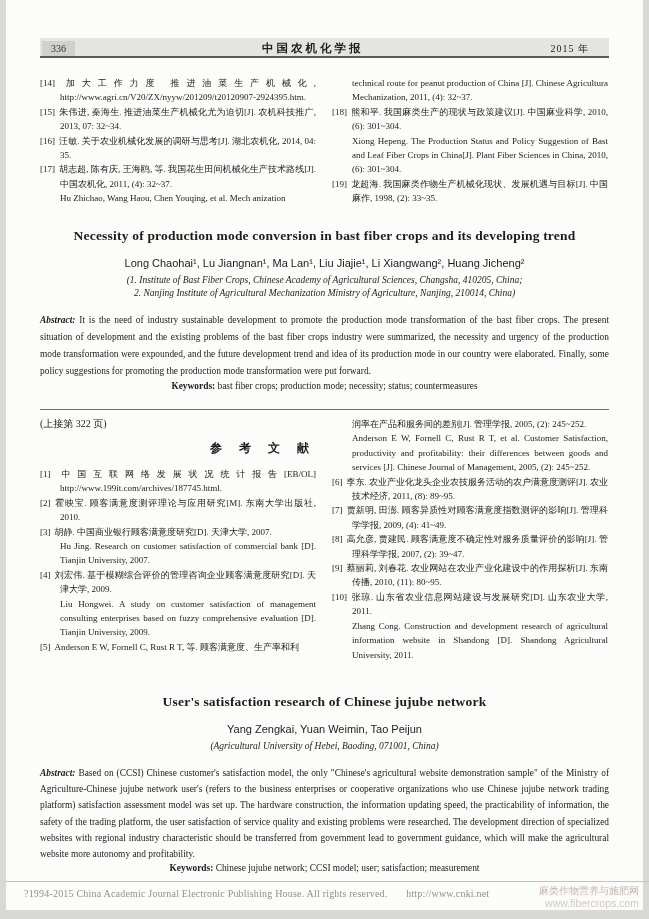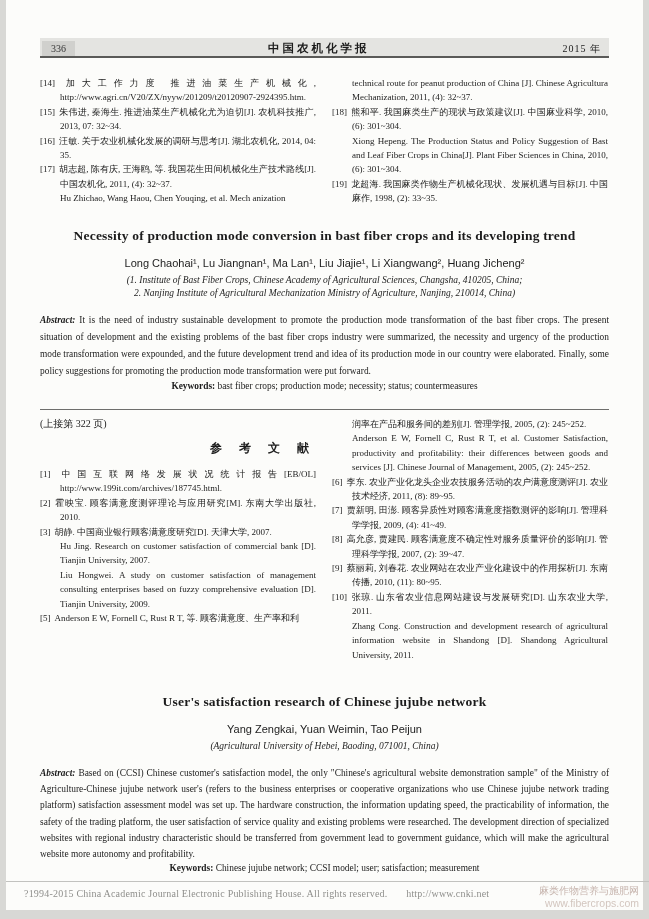--- a/index.html
+++ b/index.html
@@ -24,21 +24,21 @@
     box-sizing:border-box;
   }
   .page-num {
     background:#d0d0cd; color:#333;
     font-size:10px; padding:2px 9px; margin-left:2px;
   }
   .journal-title {
     flex:1; text-align:center;
     font-size:11.5px; font-weight:bold; letter-spacing:3px;
   }
-  .header-year { font-size:10px; margin-right:8px; letter-spacing:1px; }
+  .header-year { font-size:10px; margin-right:20px; letter-spacing:1px; }
 
   
   .cols { display:flex; gap:16px; }
   .col { width:276px; }
   .ref {
     font-size:9px; line-height:14.4px;
     padding-left:20px; text-indent:-20px;
     text-align:justify;
   }
   .ref .m { margin-right:4px; }
@@ -143,20 +143,21 @@
 
   <div class="cont-section">
     <div class="cols">
       <div class="col">
         <div class="cont-note">(上接第 322 页)</div>
         <div class="ref-heading">参  考  文  献</div>
         <div class="ref"><span class="m">[1]</span><span>中国互联网络发展状况统计报告[EB/OL] http://www.199it.com/archives/187745.html.</span></div>
         <div class="ref"><span class="m">[2]</span><span>霍映宝. 顾客满意度测评理论与应用研究[M]. 东南大学出版社, 2010.</span></div>
         <div class="ref"><span class="m">[3]</span><span>胡静. 中国商业银行顾客满意度研究[D]. 天津大学, 2007.</span></div>
         <div class="ref cont"><span>Hu Jing. Research on customer satisfaction of commercial bank [D]. Tianjin University, 2007.</span></div>
+        <div class="ref"><span class="m">[4]</span><span>刘宏伟. 基于模糊综合评价的管理咨询企业顾客满意度研究[D]. 天津大学, 2009.</span></div>
         <div class="ref cont"><span>Liu Hongwei. A study on customer satisfaction of management consulting enterprises based on fuzzy comprehensive evaluation [D]. Tianjin University, 2009.</span></div>
         <div class="ref"><span class="m">[5]</span><span>Anderson E W, Fornell C, Rust R T, 等. 顾客满意度、生产率和利</span></div>
       </div>
       <div class="col">
         <div class="ref cont"><span>润率在产品和服务间的差别[J]. 管理学报, 2005, (2): 245~252.</span></div>
         <div class="ref cont"><span>Anderson E W, Fornell C, Rust R T, et al. Customer Satisfaction, productivity and profitability: their differences between goods and services [J]. Chinese Journal of Management, 2005, (2): 245~252.</span></div>
         <div class="ref"><span class="m">[6]</span><span>李东. 农业产业化龙头企业农技服务活动的农户满意度测评[J]. 农业技术经济, 2011, (8): 89~95.</span></div>
         <div class="ref"><span class="m">[7]</span><span>贾新明, 田澎. 顾客异质性对顾客满意度指数测评的影响[J]. 管理科学学报, 2009, (4): 41~49.</span></div>
         <div class="ref"><span class="m">[8]</span><span>高允彦, 贾建民. 顾客满意度不确定性对服务质量评价的影响[J]. 管理科学学报, 2007, (2): 39~47.</span></div>
         <div class="ref"><span class="m">[9]</span><span>蔡丽莉, 刘春花. 农业网站在农业产业化建设中的作用探析[J]. 东南传播, 2010, (11): 80~95.</span></div>

